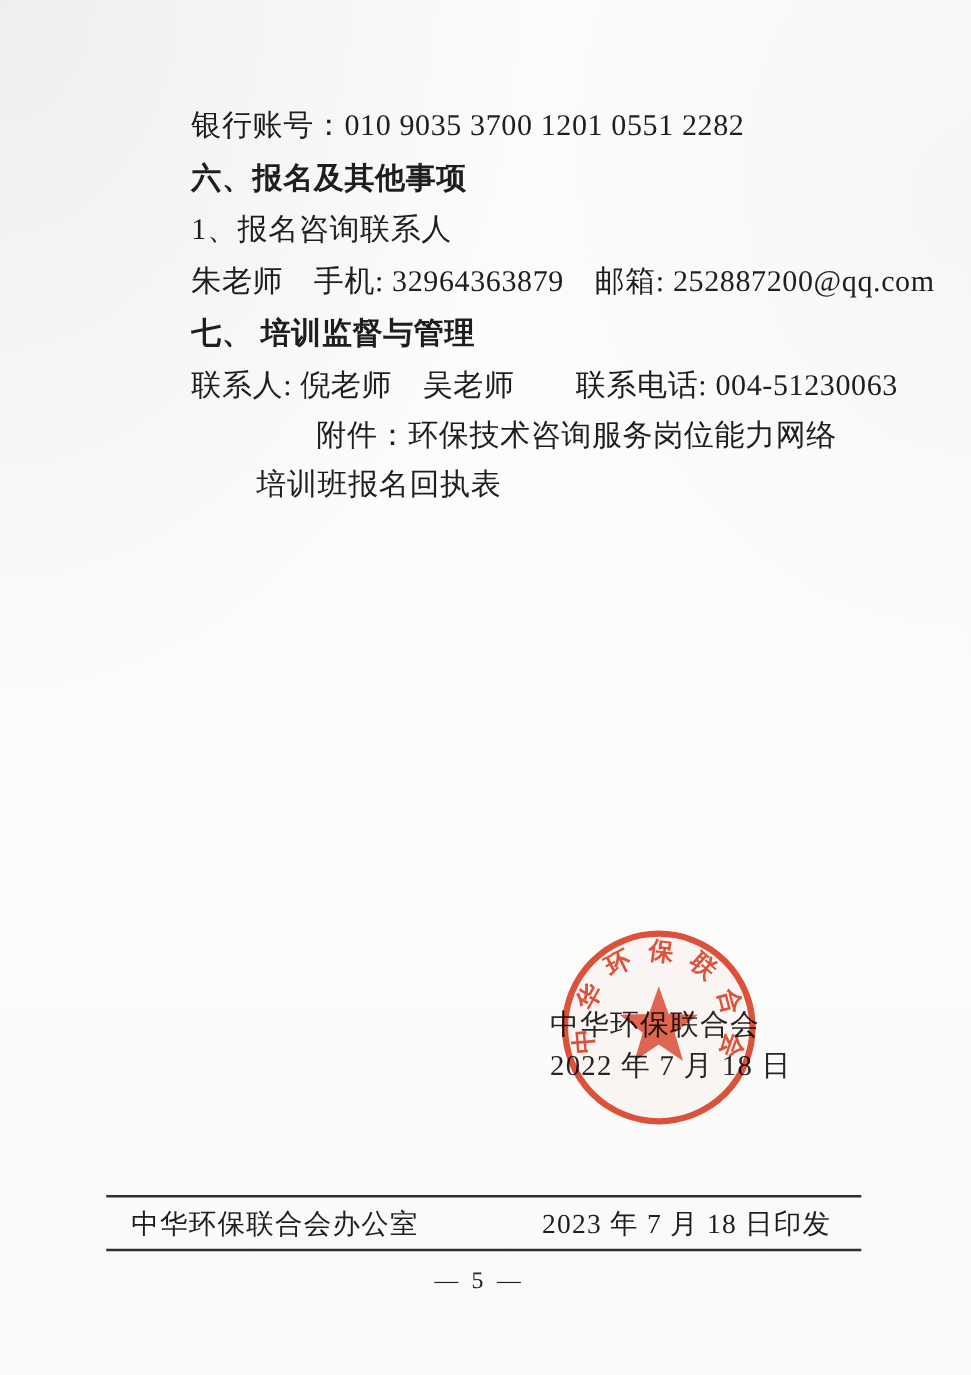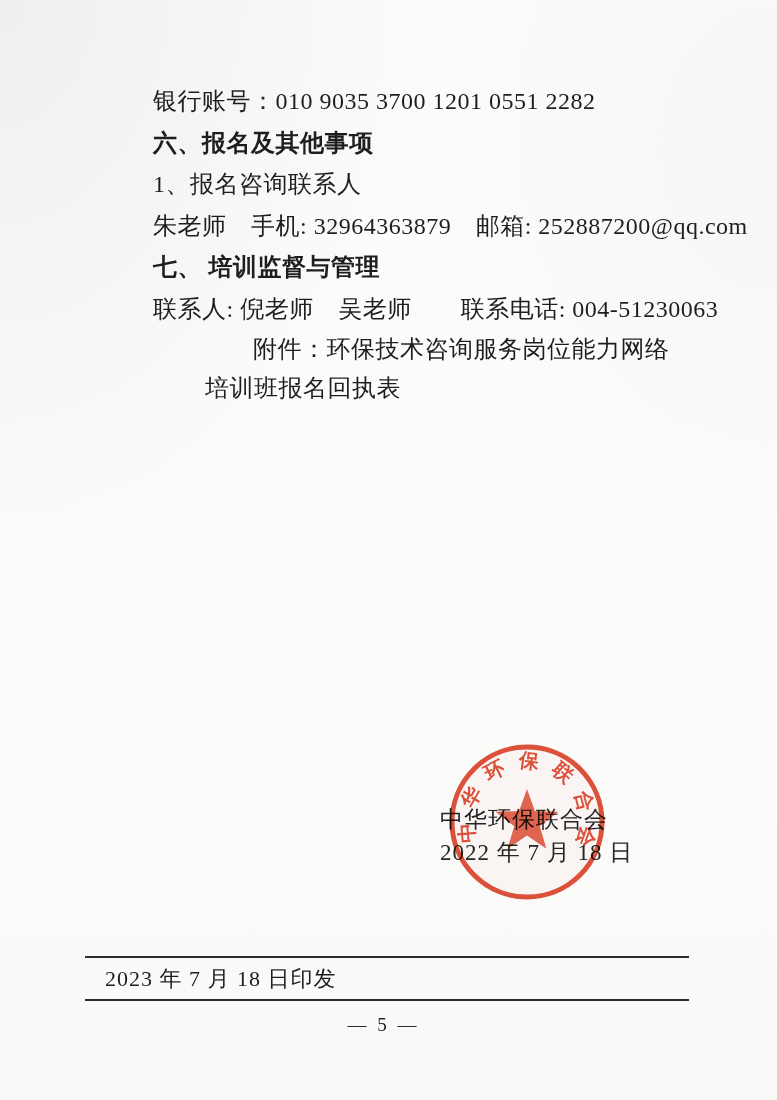--- a/index.html
+++ b/index.html
@@ -129,19 +129,20 @@
     </svg>
   </div>
 
   <div class="signature">
     <div>中华环保联合会</div>
     <div>2022 年 7 月 18 日</div>
   </div>
 
   <div class="footer-rule top"></div>
   <div class="footer-row">
+    <span>中华环保联合会办公室</span>
     <span>2023 年 7 月 18 日印发</span>
   </div>
   <div class="footer-rule bottom"></div>
 
   <div class="page-number">— 5 —</div>
 
 </div>
 
 </body></html>

